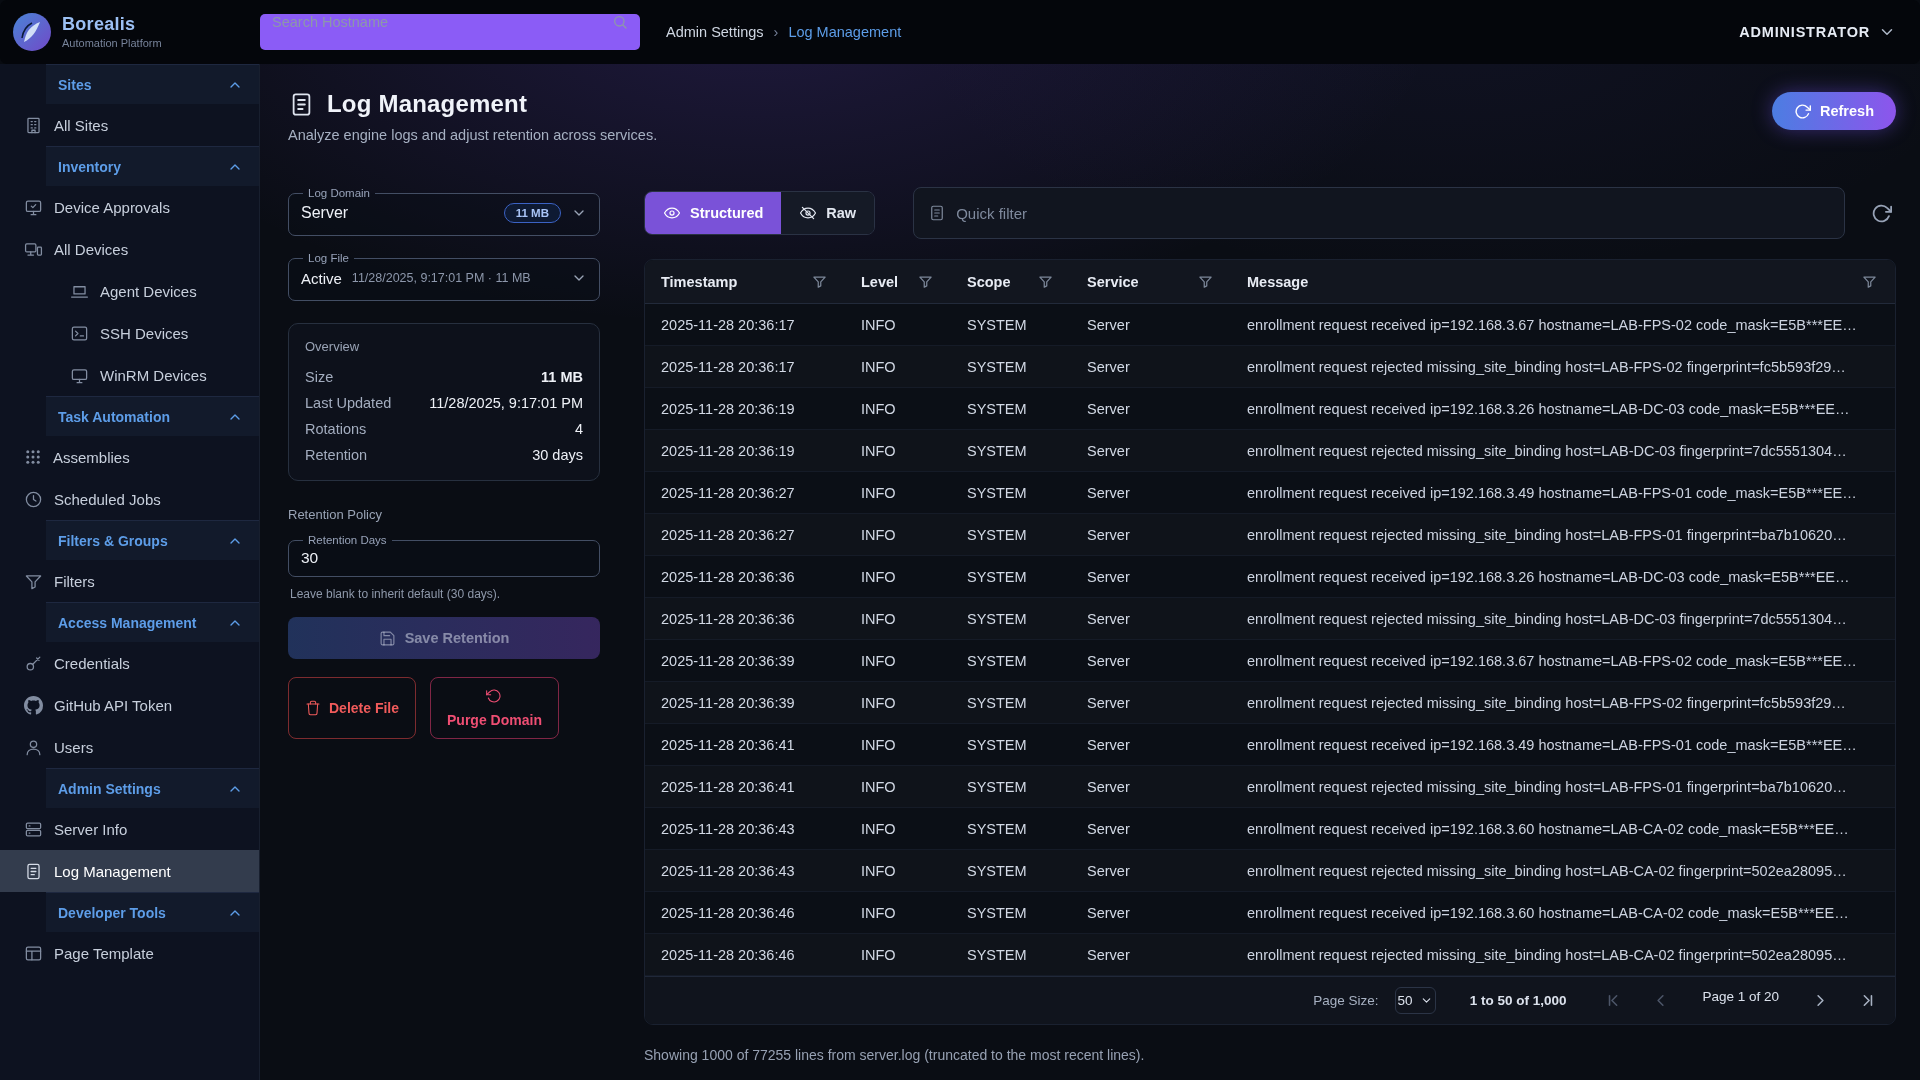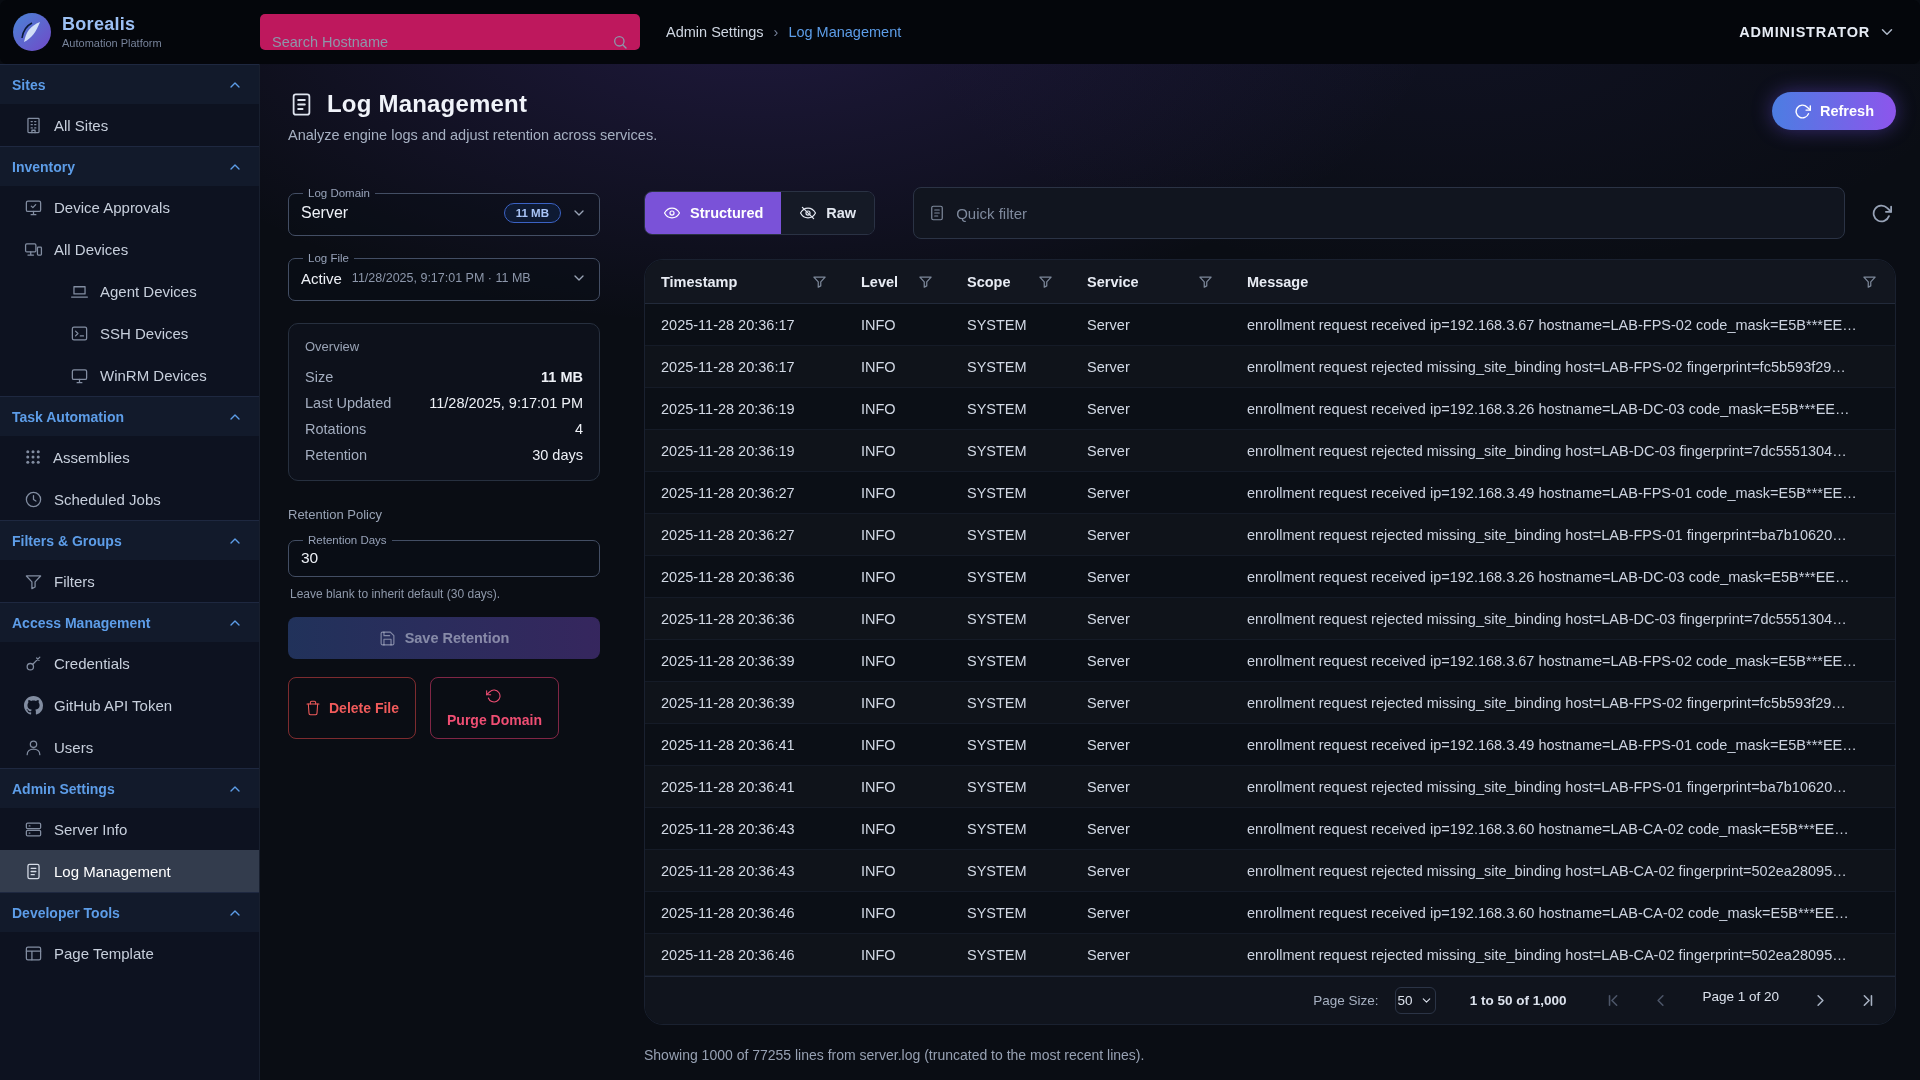--- a/index.html
+++ b/index.html
@@ -7,34 +7,34 @@
   body { font-family:"Liberation Sans","DejaVu Sans",sans-serif; background:#080b11; color:#dde3ee; overflow:hidden; }
   svg.ic { stroke:currentColor; fill:none; stroke-width:2; stroke-linecap:round; stroke-linejoin:round; flex:none; }
   svg.ic-fill { fill:currentColor; stroke:none; flex:none; }
   svg.thin { stroke-width:1.6; }
 
   
   .topbar { height:64px; background:#04060b; display:flex; align-items:center; padding:0 24px 0 12px; position:relative; z-index:5;border-radius:7px; }
   .brand { display:flex; align-items:center; gap:10px; width:236px; flex:none; }
   .brand-name { font-size:18px; font-weight:700; color:#9cc0f4; letter-spacing:.3px; line-height:1.1; }
   .brand-tag { font-size:11px; color:#77839a; margin-top:2px; }
-  .topbar-search { width:380px; height:36px; margin-left:12px; background:#be185d; border-radius:5px; display:flex; align-items:flex-end; padding:0 12px; color:#8d97aa; }
+  .topbar-search { width:380px; height:36px; margin-left:12px; background:#8b5cf6; border-radius:5px; display:flex; align-items:flex-start; padding:0 12px; color:#8d97aa; }
   .topbar-search input { flex:1; background:transparent; border:none; outline:none; color:#dbe2ee; font-size:14.5px; font-family:inherit; }
   .topbar-search input::placeholder { color:#8d97aa; }
   .breadcrumb { display:flex; align-items:center; gap:10px; margin-left:26px; font-size:14.5px; }
   .crumb-parent { color:#cfd6e2; cursor:pointer; }
   .crumb-sep { color:#76819a; }
   .crumb-current { color:#5d9de8; cursor:pointer; }
   .user-menu { margin-left:auto; display:flex; align-items:center; gap:8px; font-size:14.5px; font-weight:700; letter-spacing:.8px; color:#e6ebf4; cursor:pointer; }
   .user-menu svg { color:#aeb7c8; }
 
   
   .shell { display:flex; height:1016px; }
   .sidebar { width:260px; background:#0d1220; border-right:1px solid #181f2e; flex:none; overflow:hidden; }
-  .section-header { height:40px; display:flex; align-items:center; justify-content:space-between; padding:0 16px 0 12px; background:#121a2b; border-top:1px solid rgba(60,80,120,.28); color:#5d9de8; font-size:14px; font-weight:700; cursor:pointer; }
+  .section-header { height:40px; display:flex; align-items:center; justify-content:space-between; padding:0 16px 0 12px; background:#121a2b; border-top:1px solid rgba(60,80,120,.28); color:#5d9de8; font-size:14px; font-weight:700; cursor:pointer;margin-left:46px; }
   .section-header svg { color:#5d9de8; }
   .nav-item { height:42px; display:flex; align-items:center; gap:11px; padding-left:24px; font-size:15px; color:#c7cfdc; cursor:pointer; }
   .nav-item .nav-ic { color:#828da1; display:flex; }
   .nav-item.sub { padding-left:70px; }
   .nav-item.active { background:#333c4d; color:#ffffff; }
   .nav-item.active .nav-ic { color:#d6dce8; }
 
   
   .main { flex:1; position:relative; padding:26px 24px 0 28px;
     background: radial-gradient(1100px 520px at 30% -60px, rgba(116,74,227,.20), transparent 62%),
@@ -77,21 +77,21 @@
   .viewer { flex:1; min-width:0; }
   .viewer-toolbar { display:flex; align-items:center; margin-bottom:20px; }
   .mode-toggle { display:flex; border-radius:8px; overflow:hidden; border:1px solid #2a3244; flex:none; }
   .mode-btn { display:flex; align-items:center; gap:9px; height:42px; padding:0 18px; border:none; background:#151a26; color:#e2e7f0; font-size:14.5px; font-weight:600; font-family:inherit; cursor:pointer; }
   .mode-btn.active { background:#7a52d8; color:#fff; }
   .quick-filter { flex:1; height:52px; margin:0 22px 0 38px; background:#11151f; border:1px solid #2b3345; border-radius:8px; display:flex; align-items:center; gap:10px; padding:0 14px; color:#7f8a9d; }
   .quick-filter input { flex:1; background:transparent; border:none; outline:none; color:#dde3ee; font-size:15px; font-family:inherit; }
   .quick-filter input::placeholder { color:#7f8a9d; }
   .icon-btn { background:transparent; border:none; color:#97a2b6; cursor:pointer; display:flex; padding:4px; }
 
-  .log-table { border:1px solid #1a2130; border-radius:19px; overflow:hidden; background:#0b0f16; }
+  .log-table { border:1px solid #1a2130; border-radius:9px; overflow:hidden; background:#0b0f16; }
   .t-head, .t-row { display:grid; grid-template-columns:200px 106px 120px 160px 1fr; align-items:center; }
   .t-head { height:44px; background:#12161f; border-bottom:1px solid #222a3a; }
   .th-cell { display:flex; align-items:center; justify-content:space-between; padding:0 18px 0 16px; font-size:14.5px; font-weight:700; color:#e8ecf4; }
   .th-cell .funnel { color:#7c8799; cursor:pointer; }
   .t-row { height:42px; border-bottom:1px solid #151b27; font-size:14.5px; color:#d2d9e5; }
   .t-body div.t-row:nth-of-type(even) { background:rgba(255,255,255,.018); }
   .t-row > span { padding:0 16px; white-space:nowrap; overflow:hidden; display:block; }
   .c-message { color:#ccd3e0; }
   .t-foot { height:48px; display:flex; align-items:center; justify-content:flex-end; gap:16px; padding:0 16px; background:#10141d; border-top:1px solid #202839; font-size:13.5px; color:#a7b1c2; }
   .page-size { display:flex; align-items:center; gap:7px; border:1px solid #2b3446; border-radius:6px; padding:5px 2px; color:#dbe1ec; cursor:pointer; }

